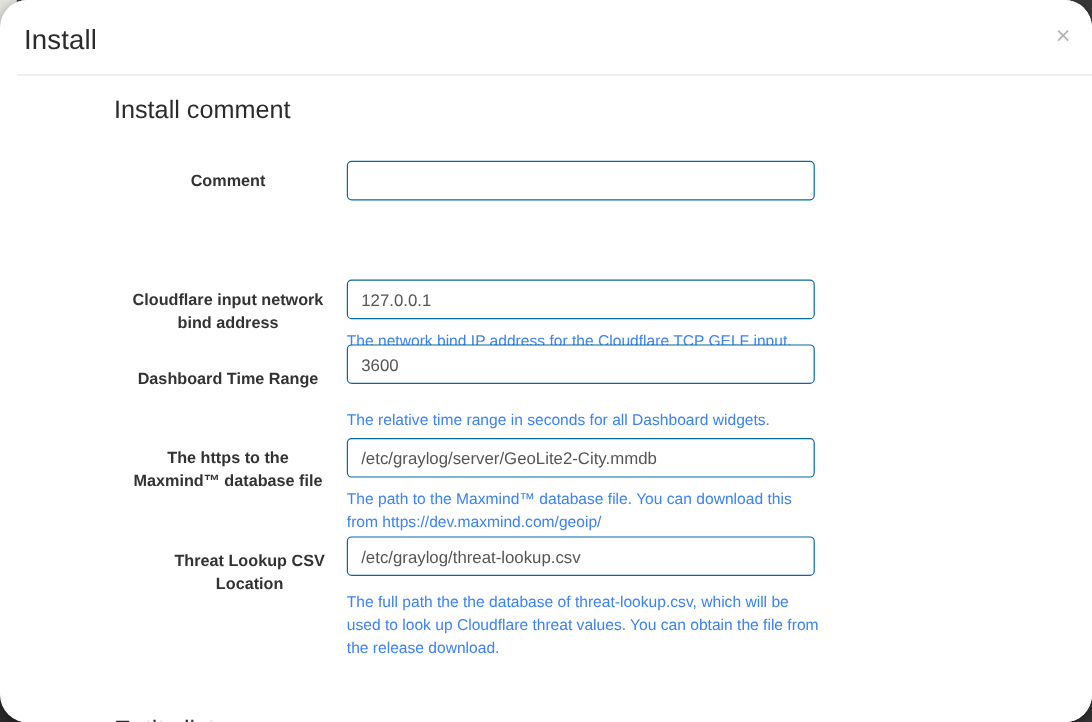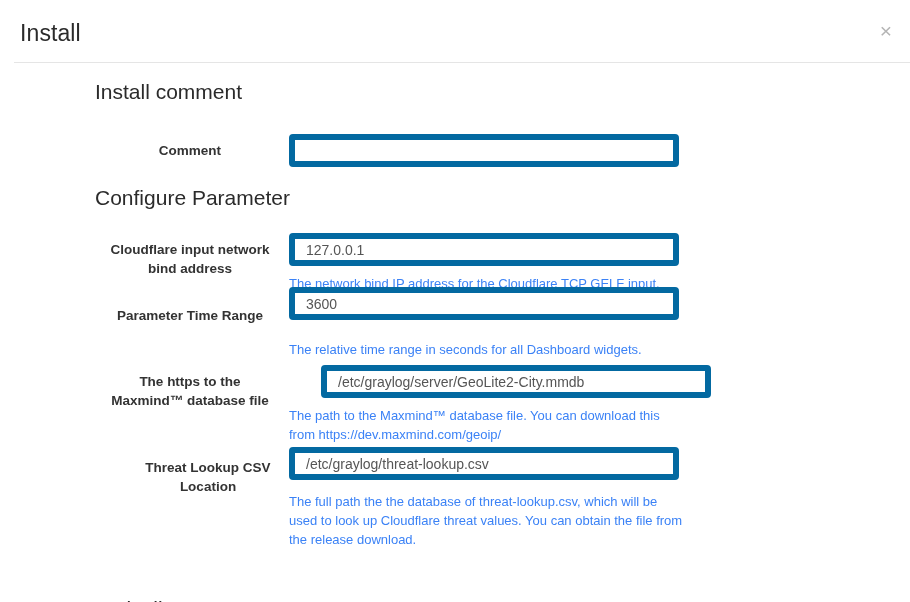--- a/index.html
+++ b/index.html
@@ -39,20 +39,21 @@
   
   .modal {
     position: absolute;
     left: 0;
     top: 0;
     width: 910px;
     height: 602px;
     background: #ffffff;
     box-shadow: 0 5px 15px rgba(0,0,0,.5);
     overflow: hidden;
+    border-radius: 23px;
   }
   .modal-inner {
     position: absolute;
     left: 14px;
     top: 0;
     width: 896px;
     height: 602px;
     background: #ffffff;
   }
   .modal-header {
@@ -113,21 +114,21 @@
     color: #333333;
     line-height: 1.42;
     text-align: center;
   }
   .form-control {
     position: absolute;
     left: 275px;
     width: 390px;
     height: 33px;
     box-sizing: border-box;
-    border: 6px solid #0369a1;
+    border: 1px solid #0369a1;
     border-radius: 4px;
     padding: 6px 11px;
     font-size: 14px;
     color: #555555;
     font-family: "Liberation Sans", sans-serif;
     background: #ffffff;
     outline: none;
   }
   .help-text {
     position: absolute;
@@ -144,21 +145,21 @@
 
   .row-bind .form-label { top: 161px; }
   .row-bind .form-control { top: 154px; }
   .row-bind .help-text { top: 196px; }
 
   .row-time .form-label { top: 227px; }
   .row-time .form-control { top: 208px; }
   .row-time .help-text { top: 262px; }
 
   .row-maxmind .form-label { top: 293px; }
-  .row-maxmind .form-control { top: 286px; margin-left: 32px; }
+  .row-maxmind .form-control { top: 286px; }
   .row-maxmind .help-text { top: 328px; }
 
   .row-threat .form-label { top: 379px; margin-left: 18px; }
   .row-threat .form-control { top: 368px; }
   .row-threat .help-text { top: 414px; }
 </style>
 </head>
 <body>
 
 <div class="page-backdrop">
@@ -179,30 +180,29 @@
 
     <div class="modal-body">
 
       <h3 class="section-heading h-install-comment">Install comment</h3>
 
       <div class="form-row row-comment">
         <label class="form-label">Comment</label>
         <input class="form-control" type="text" value="" style="">
       </div>
 
-      <h3 class="section-heading h-configure">Configure Parameter</h3>
 
       <div class="form-row row-bind">
         <label class="form-label">Cloudflare input network bind address</label>
         <input class="form-control" type="text" value="127.0.0.1" style="">
         <div class="help-text">The network bind IP address for the Cloudflare TCP GELF input.</div>
       </div>
 
       <div class="form-row row-time">
-        <label class="form-label">Parameter Time Range</label>
+        <label class="form-label">Dashboard Time Range</label>
         <input class="form-control" type="text" value="3600" style="">
         <div class="help-text">The relative time range in seconds for all Dashboard widgets.</div>
       </div>
 
       <div class="form-row row-maxmind">
         <label class="form-label">The https to the Maxmind™ database file</label>
         <input class="form-control" type="text" value="/etc/graylog/server/GeoLite2-City.mmdb" style="">
         <div class="help-text">The path to the Maxmind™ database file. You can download this from https://dev.maxmind.com/geoip/</div>
       </div>
 

